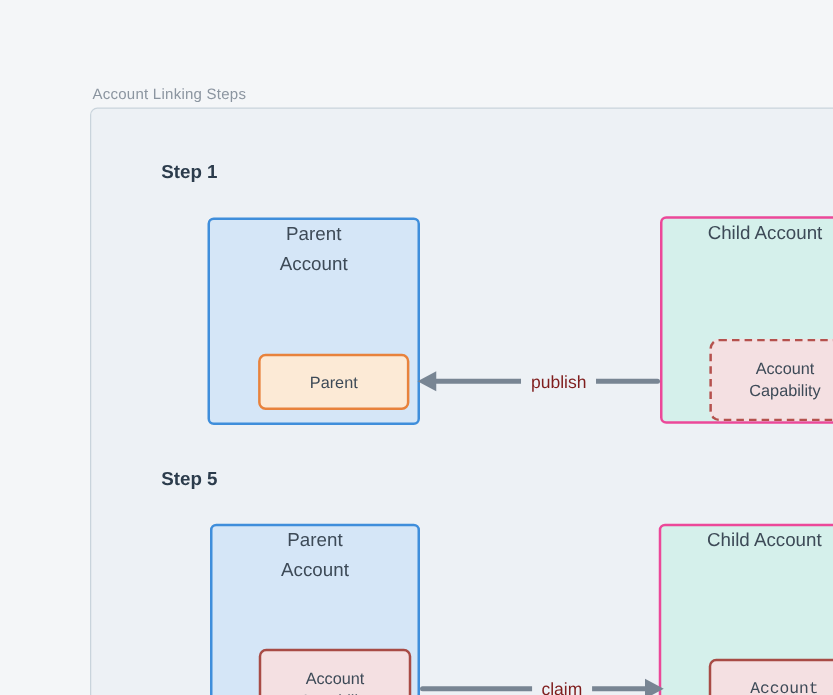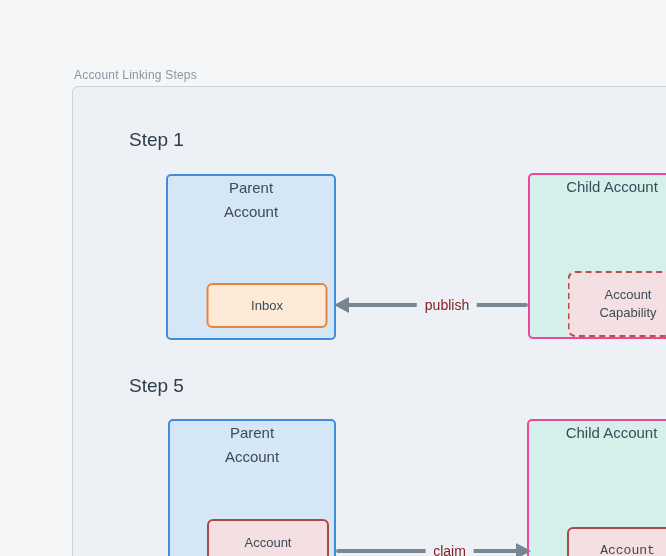--- a/index.html
+++ b/index.html
@@ -19,21 +19,21 @@
   .canvas {
     position: absolute; left: 8px; top: 22px;
     width: 650px; height: 520px;
     background: #edf1f5;
     border: 1px solid #c9d4dc;
     border-radius: 6px;
   }
 
   .step-label {
     position: absolute; left: 40px;
-    font-size: 19px; font-weight: 400; color: #2c3c4c;
+    font-size: 15px; font-weight: 700; color: #2c3c4c;
   }
 
   .node {
     position: absolute;
     border-radius: 5px;
   }
   .node-parent { background: #d5e6f7; border: 2px solid #3f8edb; }
   .node-child  { background: #d5f0eb; border: 2px solid #ec4899; }
 
   .node-title {
@@ -82,21 +82,21 @@
 <div class="page">
 
   <div class="frame-title">Account Linking Steps</div>
 
   <div class="canvas">
 
     <div class="step-label" style="top:26px">Step 1</div>
 
     <div class="node node-parent" style="left:77px; top:71px; width:170px; height:166px">
       <div class="node-title">Parent Account</div>
-      <div class="inner-box inner-inbox" style="top:91px; width:121px; height:45px">Inbox</div>
+      <div class="inner-box inner-inbox" style="top:91px; width:121px; height:45px">Parent</div>
     </div>
 
     <div class="node node-child" style="left:439px; top:70px; width:168px; height:166px">
       <div class="node-title">Child Account</div>
       <div class="inner-box inner-cap-dashed" style="top:80px; width:121px; height:66px">Account Capability</div>
     </div>
 
     <div class="arrow" style="left:229px; top:178px; width:226px">
       <div class="arrow-line tip-left"></div>
       <div class="arrow-head tip-left"></div>

